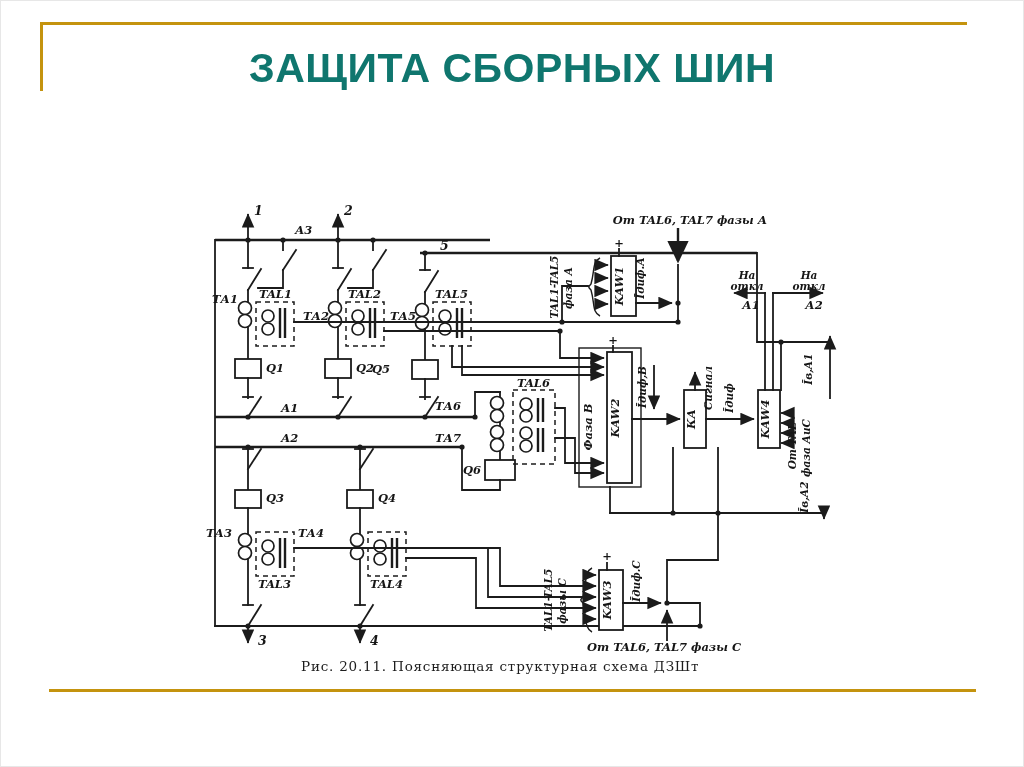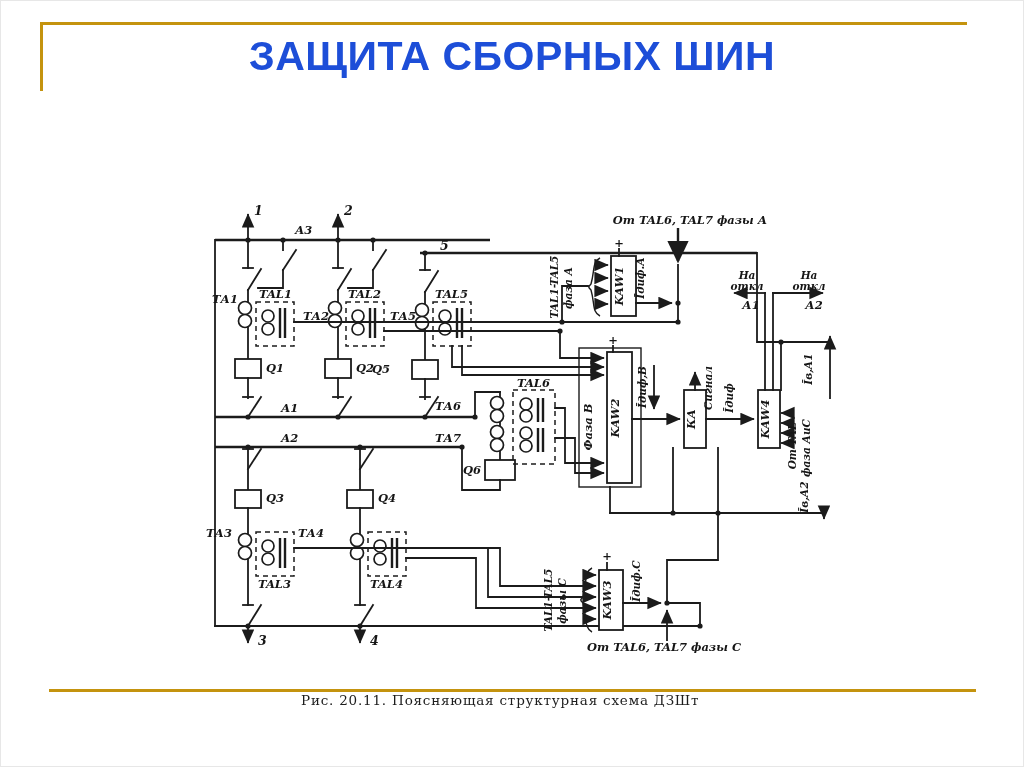--- a/index.html
+++ b/index.html
@@ -2,25 +2,25 @@
 <html><head>
 <meta charset="utf-8">
 <style>
   html,body{margin:0;padding:0;background:#fff;}
   .slide{position:relative;width:1024px;height:767px;background:#ffffff;overflow:hidden;
          box-shadow:inset 0 0 0 1px #e7e7e7;font-family:"Liberation Sans",sans-serif;}
   .gold{position:absolute;background:#c4930e;}
   .gold-top{left:40px;top:22px;width:927px;height:3px;}
   .gold-left{left:40px;top:22px;width:3px;height:69px;}
   .gold-bottom{left:49px;top:689px;width:927px;height:3px;}
-  .title{position:absolute;left:0;right:0;top:33px;margin:0;text-align:center;
-         font-size:41px;font-weight:bold;letter-spacing:0.5px;color:#1d4ed8;
+  .title{position:absolute;left:0;right:0;top:33px;margin:12px;text-align:center;
+         font-size:41px;font-weight:bold;letter-spacing:0.5px;color:#0f766e;
          font-family:"Liberation Sans",sans-serif;}
   .figure{position:absolute;left:200px;top:193px;width:670px;height:462px;}
-  .caption{position:absolute;left:301px;top:692px;font-family:"DejaVu Serif",serif;
+  .caption{position:absolute;left:301px;top:658px;font-family:"DejaVu Serif",serif;
            font-size:13.5px;letter-spacing:0.8px;color:#1d1d1d;white-space:nowrap;}
   
   svg{display:block;}
   .w{stroke:#1b1b1b;stroke-width:1.8;fill:none;stroke-linecap:square;}
   .wb{stroke:#1b1b1b;stroke-width:2.4;fill:none;}
   .wt{stroke:#1b1b1b;stroke-width:1.4;fill:none;}
   .dash{stroke:#1b1b1b;stroke-width:1.5;fill:none;stroke-dasharray:5 4;}
   .box{stroke:#1b1b1b;stroke-width:1.8;fill:#fff;}
   .coil{stroke:#1b1b1b;stroke-width:1.7;fill:#fff;}
   .dot{fill:#1b1b1b;stroke:none;}

